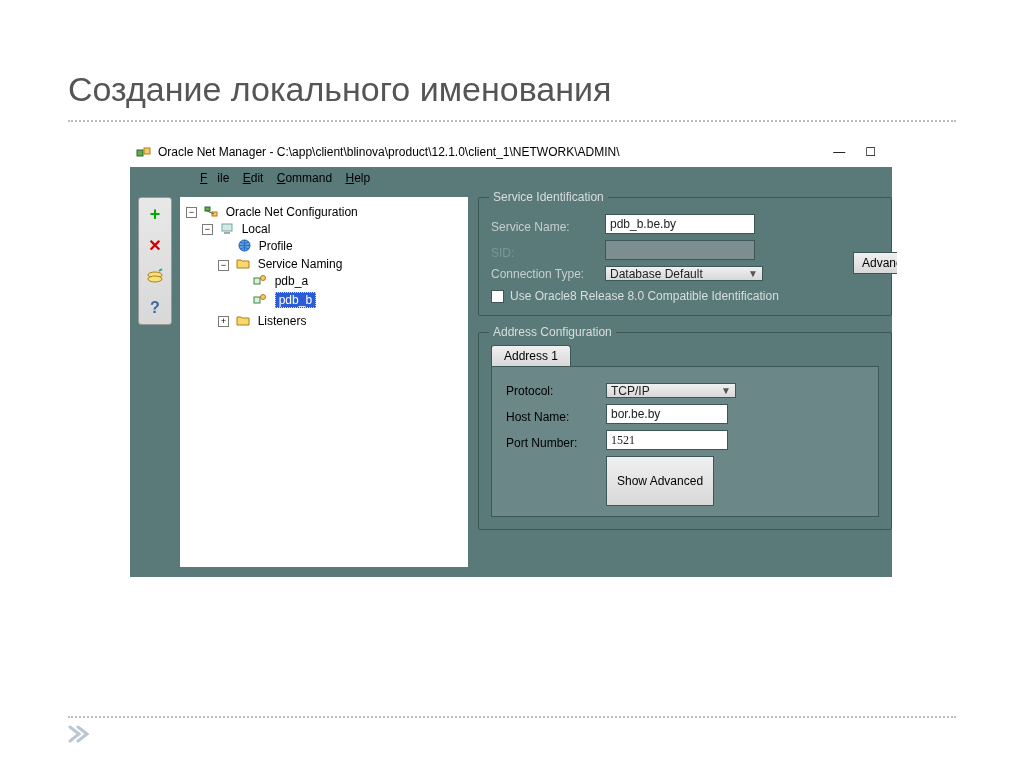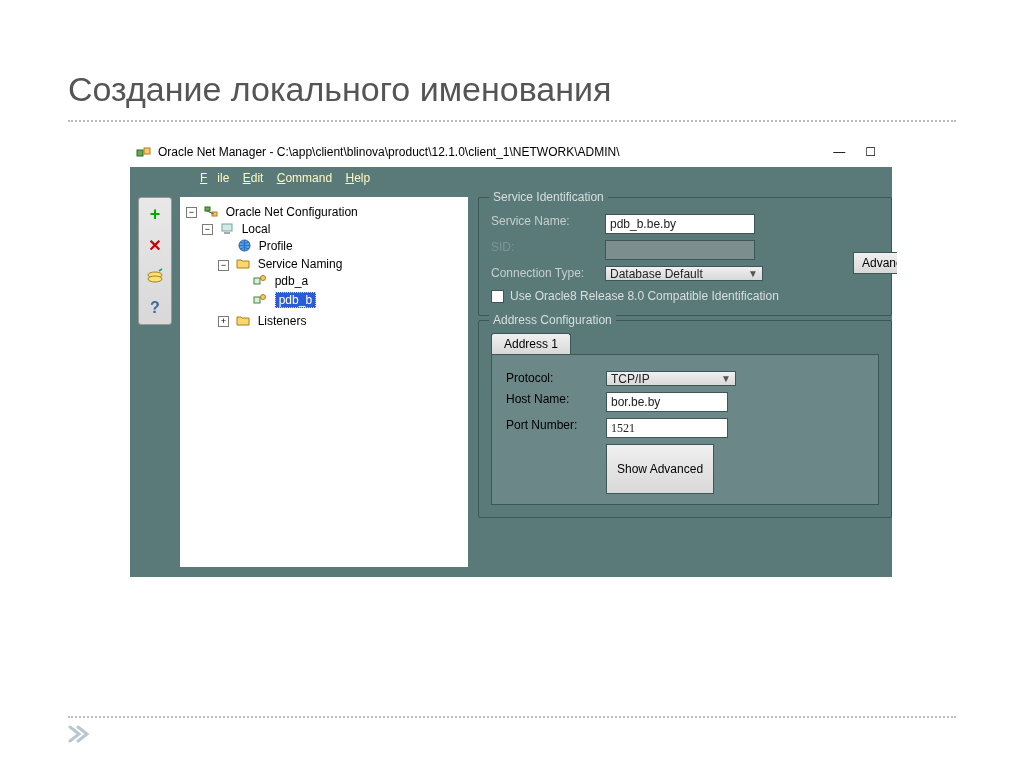--- a/index.html
+++ b/index.html
@@ -58,21 +58,21 @@
     gap: 6px;
   }
   .titlebar-icon {
     width: 16px; height: 16px;
     display: inline-flex; align-items: center; justify-content: center;
   }
   .titlebar-text { color: #000; font-size: 12px; flex: 1; }
   .win-controls { display: flex; gap: 20px; padding-right: 10px; }
   .menubar {
     background: #5a7a7a;
-    color: #fef9c3;
+    color: #000000;
     padding: 4px 8px 6px 70px;
     font-size: 12px;
   }
   .menubar span { margin-right: 10px; }
   .menubar span u { text-decoration: underline; }
   .app-body { display: flex; background: #5a7a7a; padding: 0 0 10px 0; }
   .toolbar {
     width: 34px;
     margin: 6px 8px 0 8px;
     background: linear-gradient(#e8e8e8,#d8d8d8);
@@ -116,28 +116,28 @@
   .selected {
     background: #2b5cd6; color: #fff; padding: 0 3px;
     border: 1px dotted #ffe600;
   }
 
   .right-panel { flex:1; padding: 6px 0 0 10px; color:#d9dede; font-size:12px; }
   .fieldset {
     border: 1px solid #3d5757;
     border-radius: 2px;
     padding: 10px 12px 12px 12px;
-    margin-bottom: 4px;
+    margin-bottom: 16px;
     position: relative;
   }
   .legend {
     position: absolute; top: -8px; left: 10px;
     background: #5a7a7a; padding: 0 4px; color: #d9dede; font-size: 12px;
   }
-  .form-row { display:flex; align-items:flex-start; margin: 6px 0; gap: 10px; }
+  .form-row { display:flex; align-items:flex-end; margin: 6px 0; gap: 10px; }
   .label { width: 104px; color: #c8cece; font-size:12px; }
   .label-dim { color: #7d9595; }
   .text-input {
     width: 150px; height: 20px;
     background: #fff; border: 1px solid #3d5757;
     font-size: 12px; padding: 2px 4px; color:#222;
   }
   .text-input.disabled { background:#7d8e8e; }
   .select {
     width: 158px; height: 15px;

